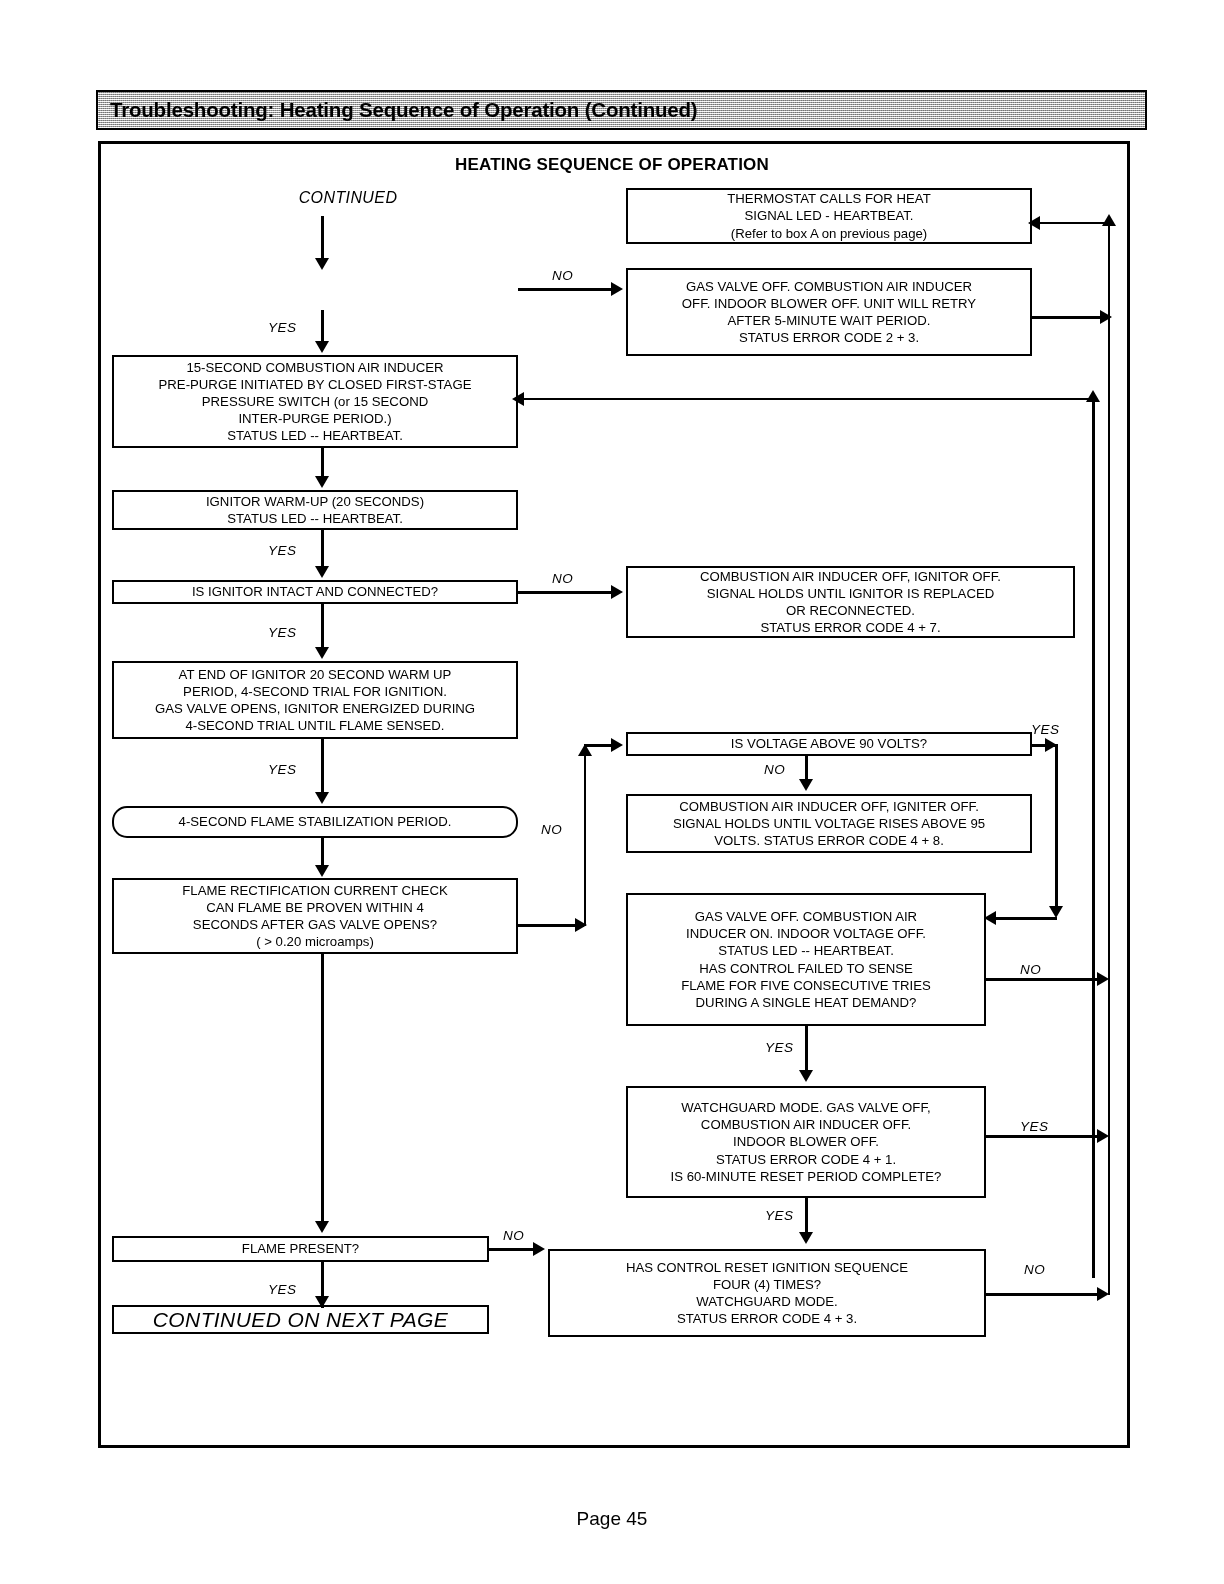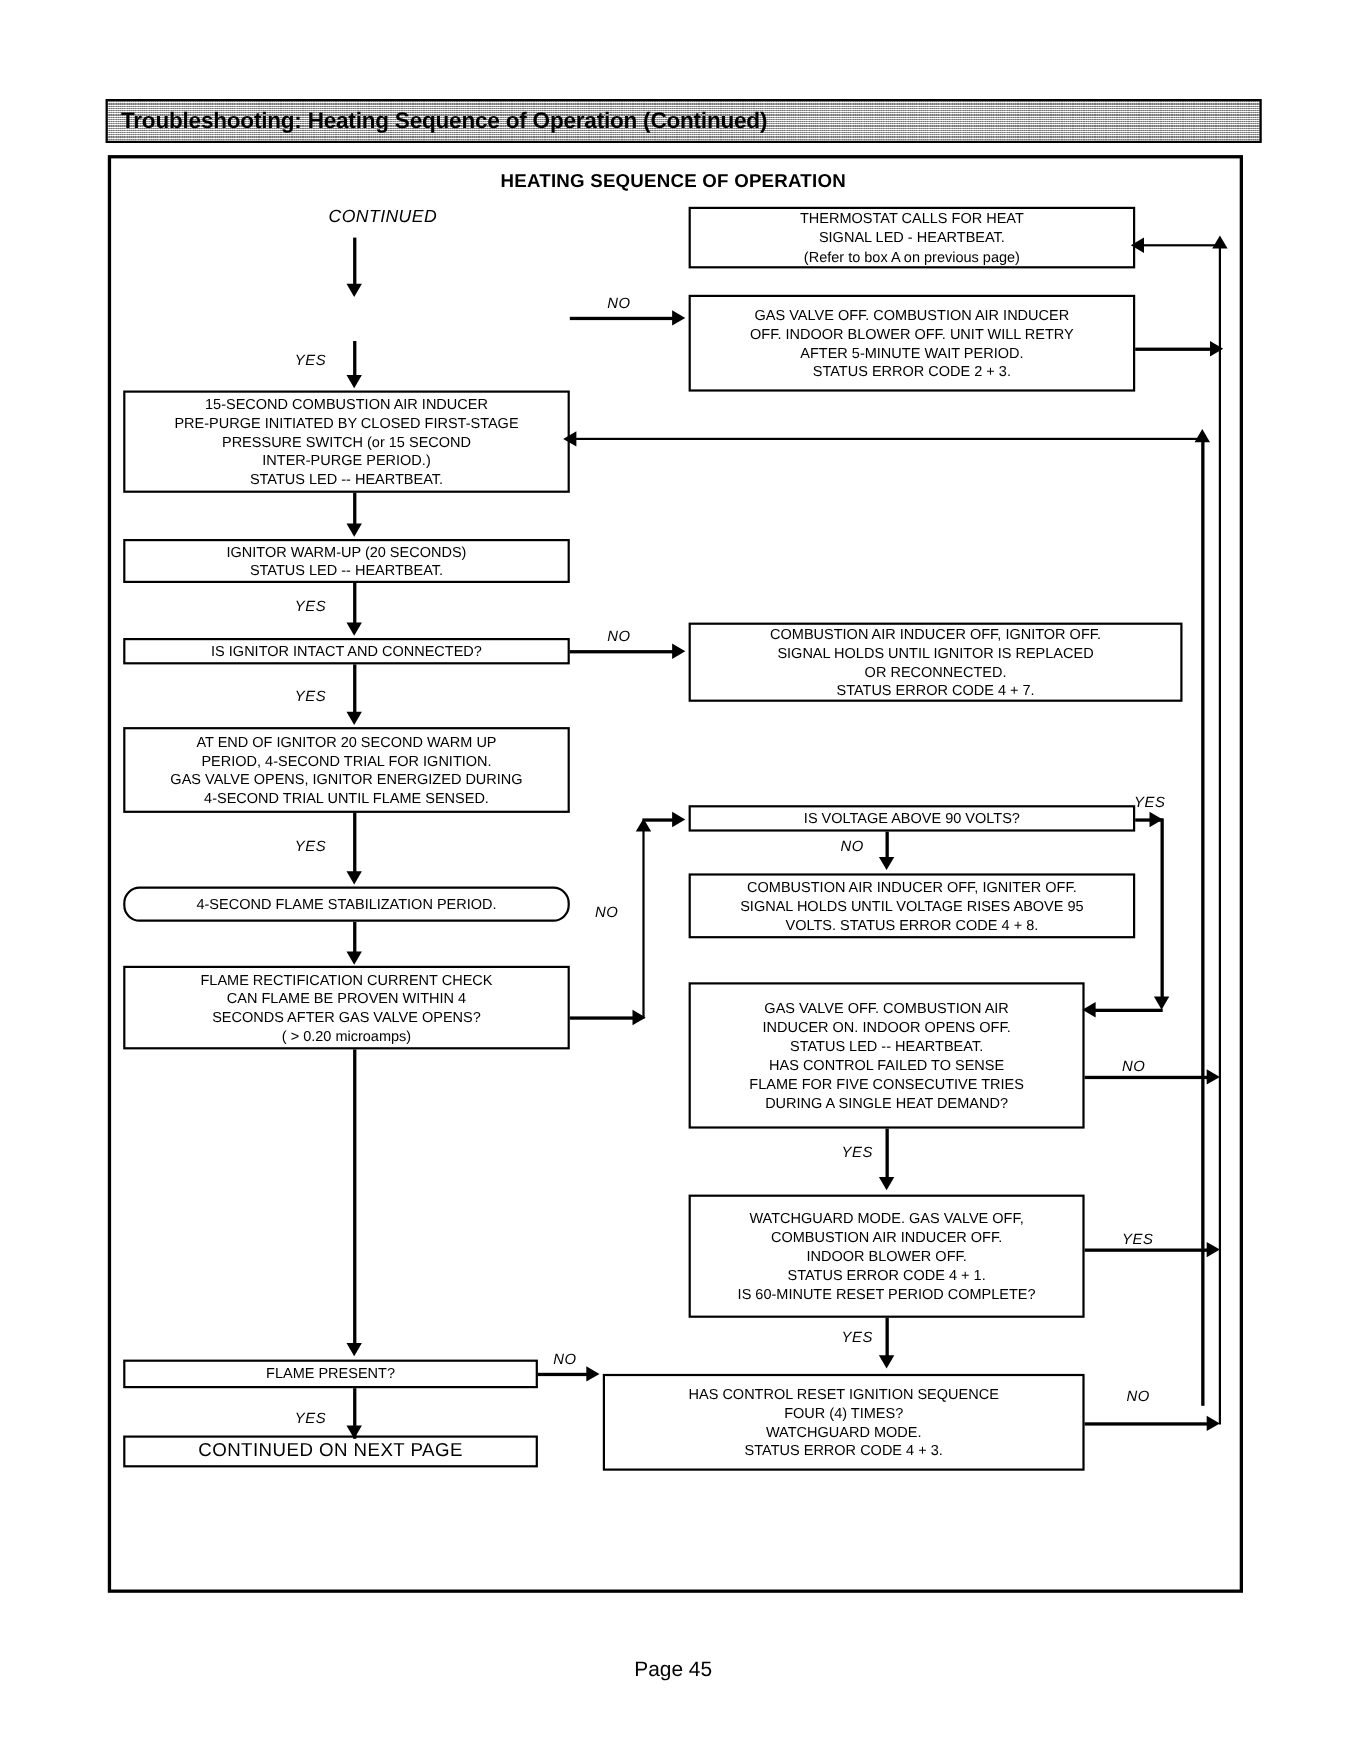--- a/index.html
+++ b/index.html
@@ -47,21 +47,21 @@
   .box{
     position:absolute;box-sizing:border-box;background:#fff;
     border:2.5px solid #000;
     display:flex;align-items:center;justify-content:center;
     text-align:center;
     font-size:13.2px;line-height:1.30;
     padding:2px 4px;
   }
   .box .lines{width:100%;}
   .box .ln{display:block;white-space:nowrap;}
-  .box.italic{font-size:17px;letter-spacing:0.4px;}
+  .box.italic{font-style:italic;font-size:21px;letter-spacing:0.4px;}
 
   
   .ln-v,.ln-h{position:absolute;background:#000;}
   .ln-v{width:3px;}
   .ln-h{height:3px;}
   .ln-v.thin{width:2px;}
   .ln-h.thin{height:2px;}
 
   .arr{position:absolute;width:0;height:0;}
   .arr-d{border-left:7px solid transparent;border-right:7px solid transparent;border-top:12px solid #000;}
@@ -177,21 +177,21 @@
       <span class="ln">FLAME RECTIFICATION CURRENT CHECK</span>
       <span class="ln">CAN FLAME BE PROVEN WITHIN 4</span>
       <span class="ln">SECONDS AFTER GAS VALVE OPENS?</span>
       <span class="ln">( &gt; 0.20 microamps)</span>
     </div>
   </div>
 
   <div class="box" style="left:626px;top:893px;width:360px;height:133px;">
     <div class="lines">
       <span class="ln">GAS VALVE OFF. COMBUSTION AIR</span>
-      <span class="ln">INDUCER ON. INDOOR OPENS OFF.</span>
+      <span class="ln">INDUCER ON. INDOOR VOLTAGE OFF.</span>
       <span class="ln">STATUS LED -- HEARTBEAT.</span>
       <span class="ln">HAS CONTROL FAILED TO SENSE</span>
       <span class="ln">FLAME FOR FIVE CONSECUTIVE TRIES</span>
       <span class="ln">DURING A SINGLE HEAT DEMAND?</span>
     </div>
   </div>
 
   <div class="box" style="left:626px;top:1086px;width:360px;height:112px;">
     <div class="lines">
       <span class="ln">WATCHGUARD MODE. GAS VALVE OFF,</span>

